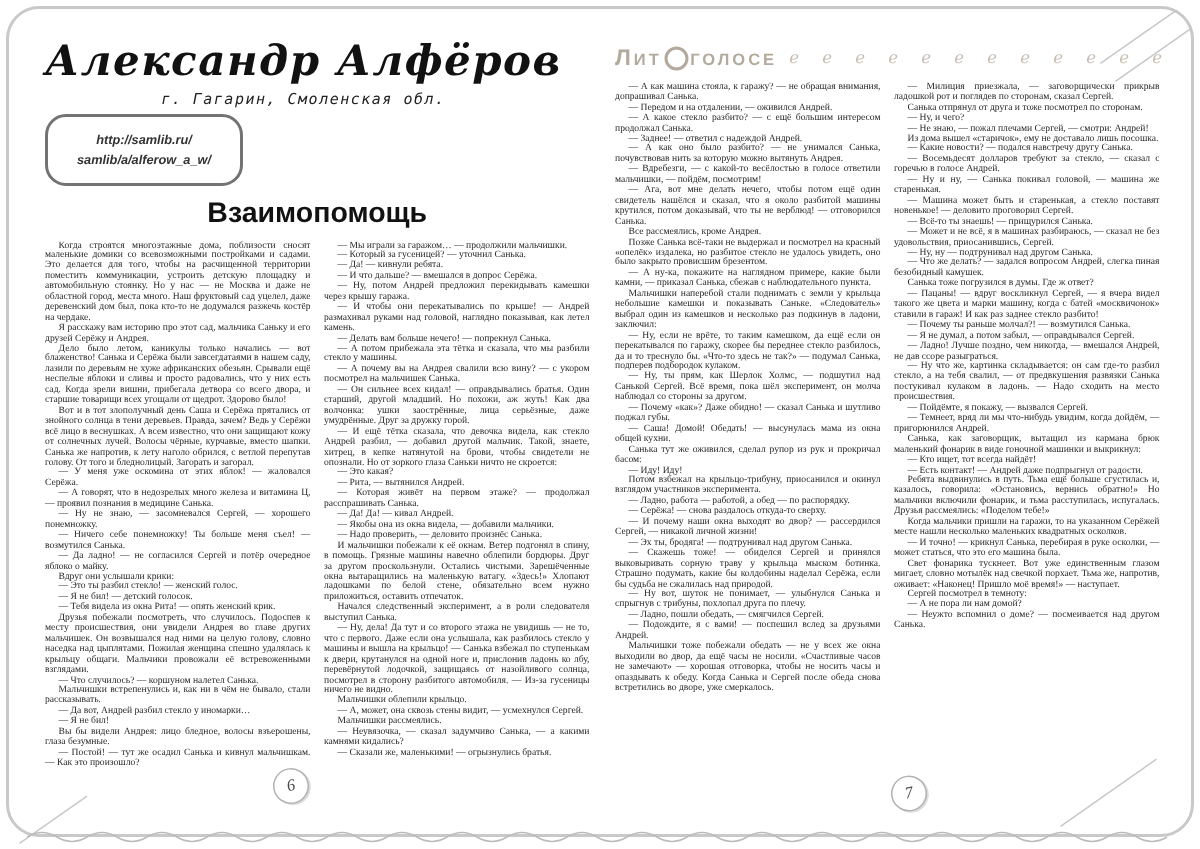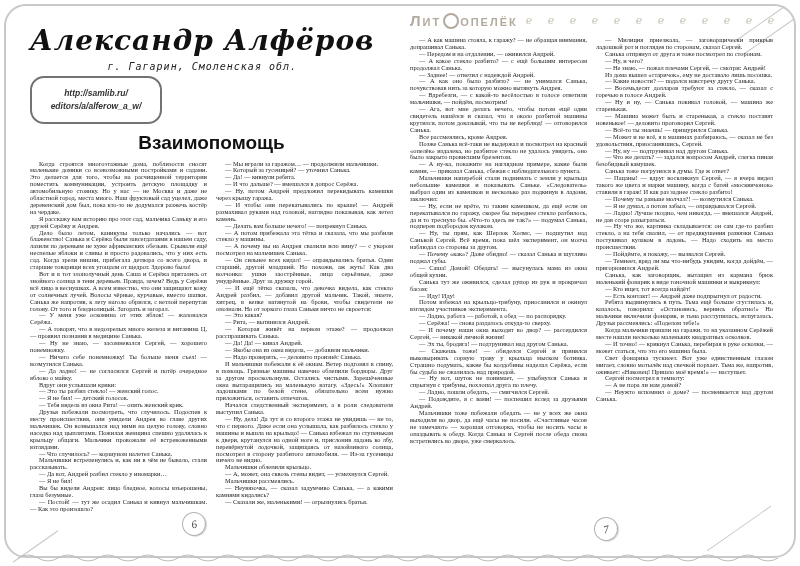--- a/index.html
+++ b/index.html
@@ -22,21 +22,21 @@
                font-size:28px;letter-spacing:1px;color:#111;}
   .author-loc{font-family:"DejaVu Sans Mono",monospace;font-style:italic;font-size:10px;
               letter-spacing:1px;margin-top:4px;color:#222;}
   .url-box{border:2px solid #737373;border-radius:14px;padding:9px 8px;width:112px;
            font-family:"Liberation Sans",sans-serif;font-style:italic;font-weight:bold;
            font-size:8.5px;text-align:center;line-height:1.5;color:#333;margin-top:4px;}
   .story-title{text-align:center;font-family:"Liberation Sans",sans-serif;
                font-weight:bold;font-size:19px;margin:8px 0 7px;color:#111;}
 
   
-  .right-page{position:absolute;left:410px;top:9px;width:366px;}
+  .right-page{position:absolute;left:410px;top:27px;width:366px;}
   .masthead{display:flex;align-items:center;height:22px;color:#b3aa9d;
             font-family:"Liberation Sans",sans-serif;}
   .mast-word{font-variant:small-caps;font-size:15px;letter-spacing:2px;font-weight:bold;color:#b3aa9d;}
   .gem-circle{display:inline-block;width:12px;height:12px;border:2px solid #b3aa9d;
               border-radius:50%;margin:0 1px 0 2px;position:relative;top:1px;}
   .ornaments{font-family:"DejaVu Serif",serif;font-style:italic;font-size:11px;
              letter-spacing:6px;color:#c6bfb2;margin-left:8px;white-space:nowrap;overflow:hidden;flex:1;}
 
   
   .cols{display:flex;gap:9px;overflow:hidden;}
@@ -64,21 +64,21 @@
   <div class="diag" id="d4"></div>
 
   <div class="left-page">
     <div class="title-row">
       <div class="author-block">
         <div class="author-name">Александр Алфёров</div>
         <div class="author-loc">г. Гагарин, Смоленская обл.</div>
       </div>
       <div class="url-box">
         <div>http://samlib.ru/</div>
-        <div>editors/a/alferow_a_w/</div>
+        <div>samlib/a/alferow_a_w/</div>
       </div>
     </div>
     <div class="story-title">Взаимопомощь</div>
     <div class="cols">
       <div class="col">
           <p>Когда строятся многоэтажные дома, поблизости сносят маленькие домики со всевозможными постройками и садами. Это делается для того, чтобы на расчищенной территории поместить коммуникации, устроить детскую площадку и автомобильную стоянку. Но у нас — не Москва и даже не областной город, места много. Наш фруктовый сад уцелел, даже деревенский дом был, пока кто-то не додумался разжечь костёр на чердаке.</p>
           <p>Я расскажу вам историю про этот сад, мальчика Саньку и его друзей Серёжу и Андрея.</p>
           <p>Дело было летом, каникулы только начались — вот блаженство! Санька и Серёжа были завсегдатаями в нашем саду, лазили по деревьям не хуже африканских обезьян. Срывали ещё неспелые яблоки и сливы и просто радовались, что у них есть сад. Когда зрели вишни, прибегала детвора со всего двора, и старшие товарищи всех угощали от щедрот. Здорово было!</p>
           <p>Вот и в тот злополучный день Саша и Серёжа прятались от знойного солнца в тени деревьев. Правда, зачем? Ведь у Серёжи всё лицо в веснушках. А всем известно, что они защищают кожу от солнечных лучей. Волосы чёрные, курчавые, вместо шапки. Санька же напротив, к лету наголо обрился, с ветлой перепутав голову. От того и бледнолицый. Загорать и загорал.</p>
           <p>— У меня уже оскомина от этих яблок! — жаловался Серёжа.</p>
@@ -125,21 +125,21 @@
           <p>— Неувязочка, — сказал задумчиво Санька, — а какими камнями кидались?</p>
           <p>— Сказали же, маленькими! — огрызнулись братья.</p>
         </div>
     </div>
   </div>
 
   <div class="right-page">
     <div class="masthead">
       <span class="mast-word">Лит</span>
       <span class="gem-circle"></span>
-      <span class="mast-word">опелёк</span>
+      <span class="mast-word">голосе</span>
       <span class="ornaments">e e e e e e e e e e e e e e e e e e e</span>
     </div>
     <div class="cols">
       <div class="col">
           <p>— А как машина стояла, к гаражу? — не обращая внимания, допрашивал Санька.</p>
           <p>— Передом и на отдалении, — оживился Андрей.</p>
           <p>— А какое стекло разбито? — с ещё большим интересом продолжал Санька.</p>
           <p>— Заднее! — ответил с надеждой Андрей.</p>
           <p>— А как оно было разбито? — не унимался Санька, почувствовав нить за которую можно вытянуть Андрея.</p>
           <p>— Вдребезги, — с какой-то весёлостью в голосе ответили мальчишки, — пойдём, посмотрим!</p>

